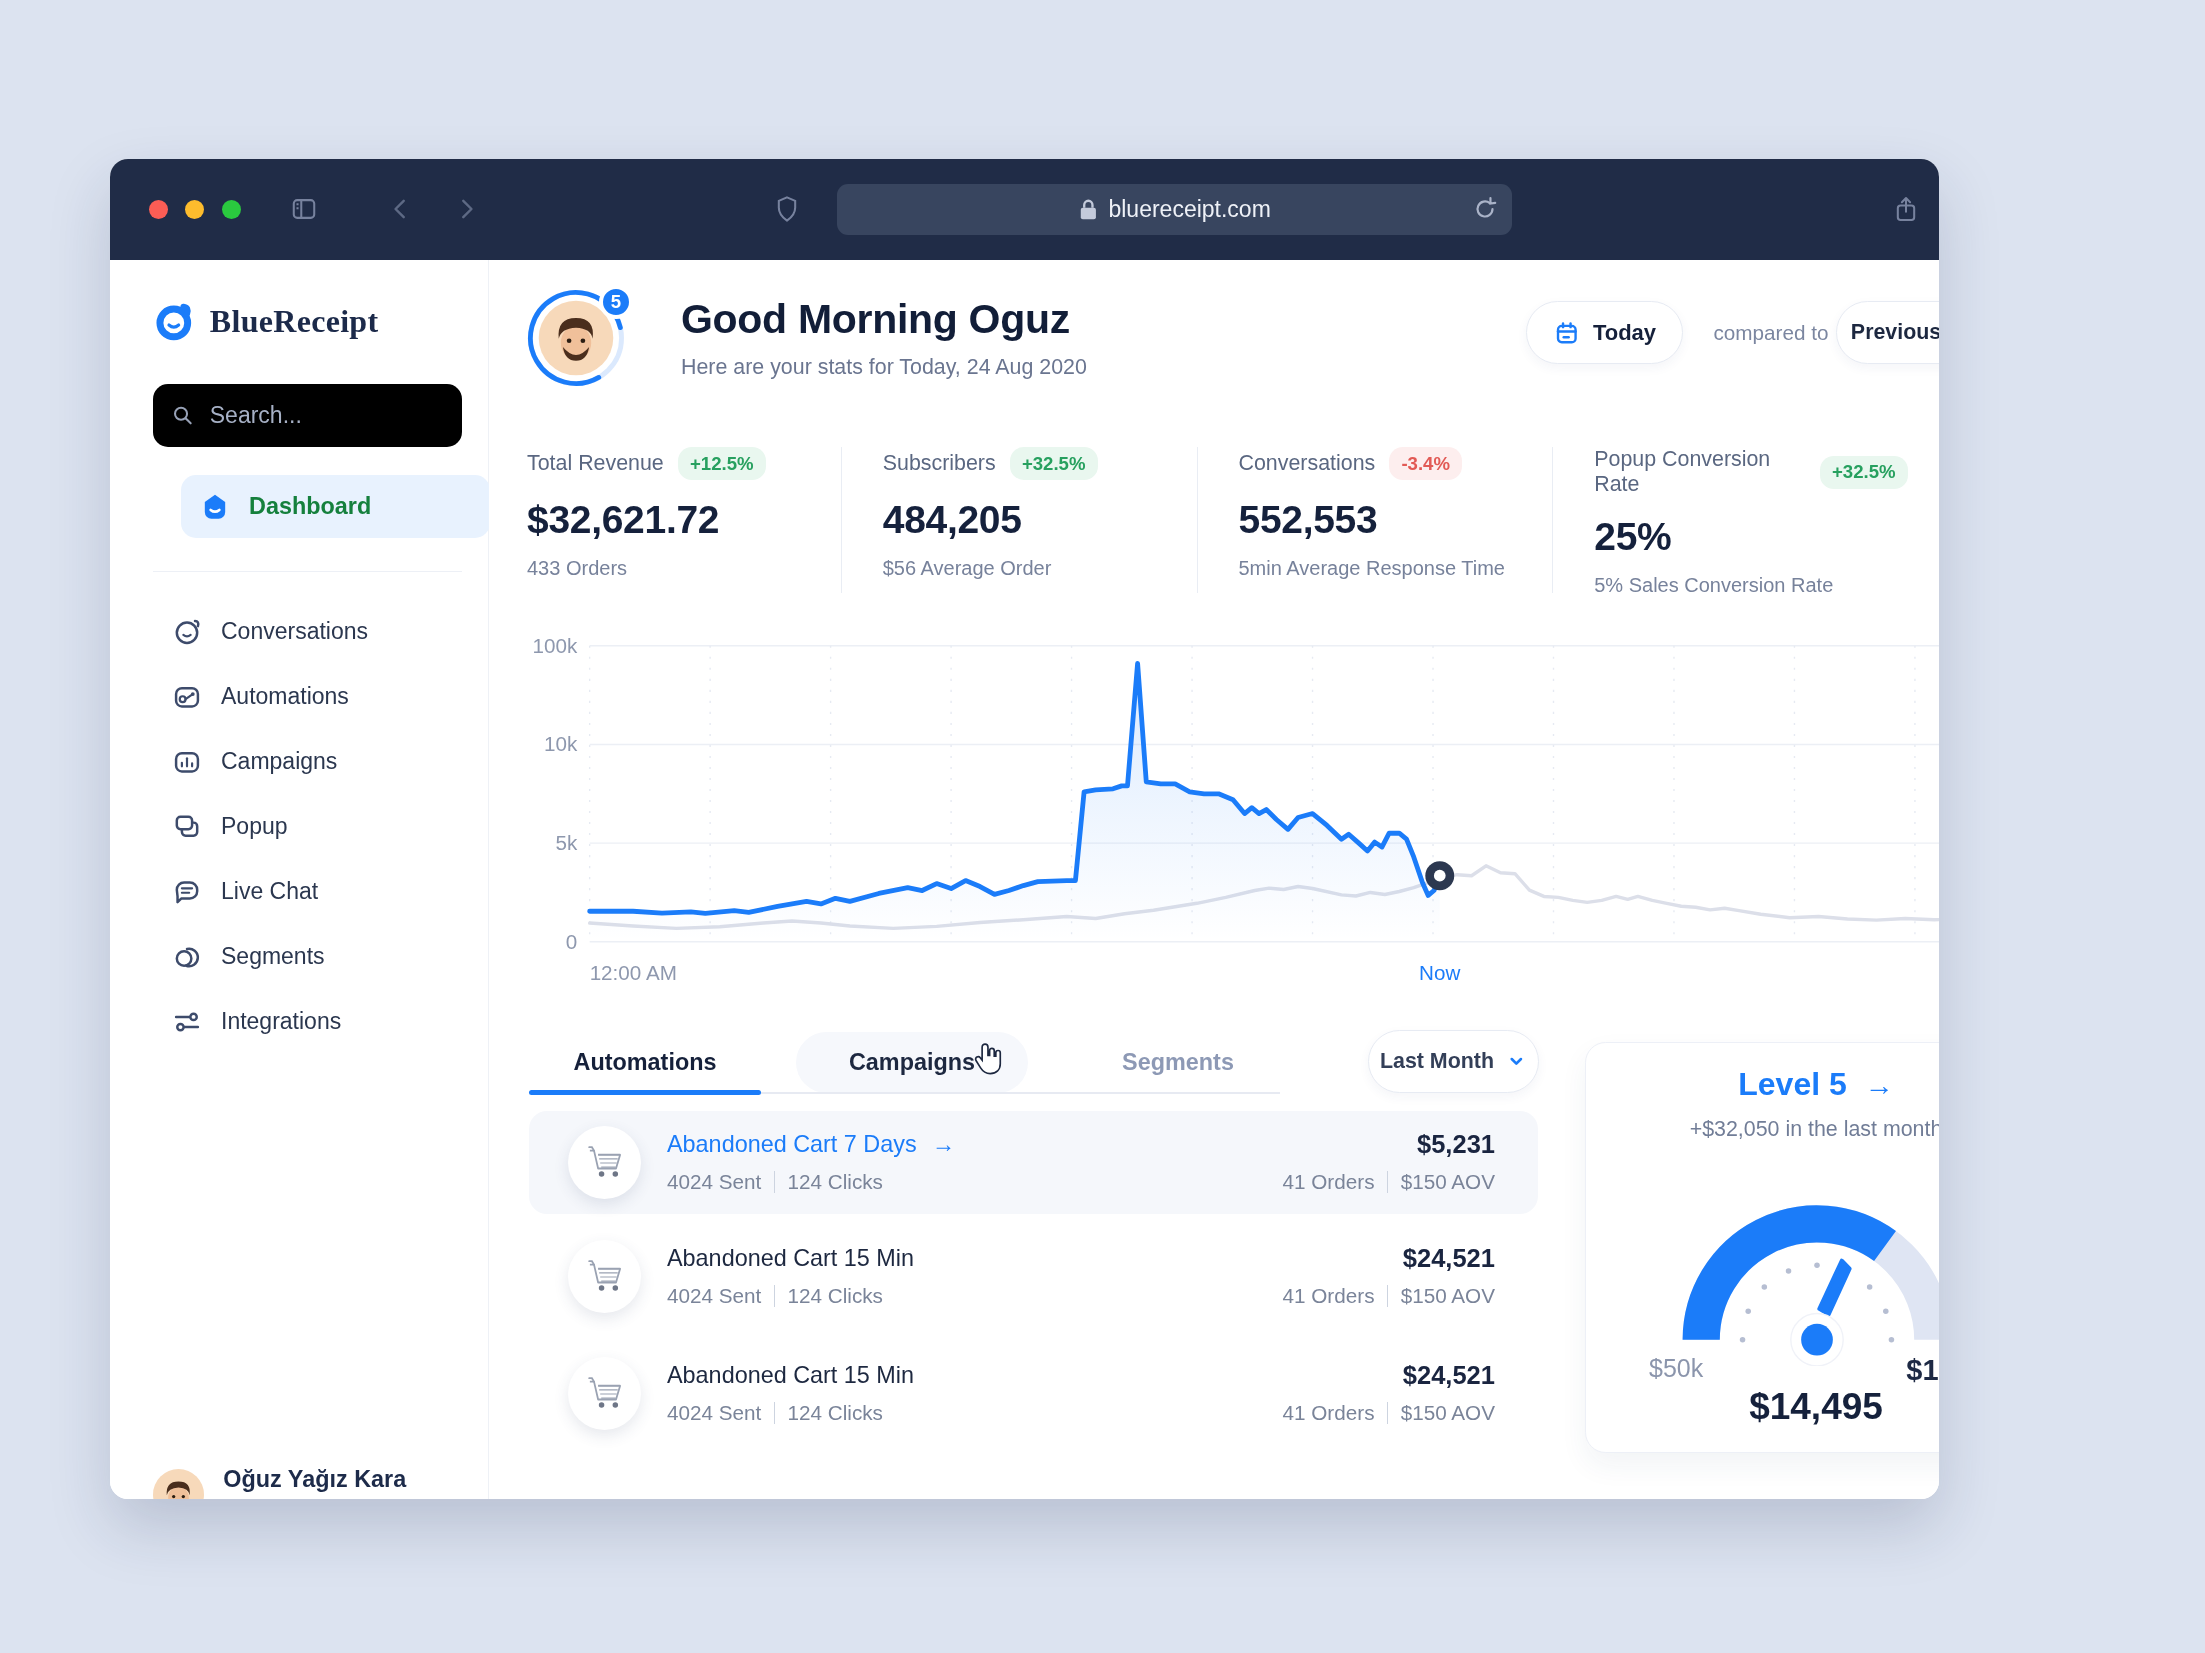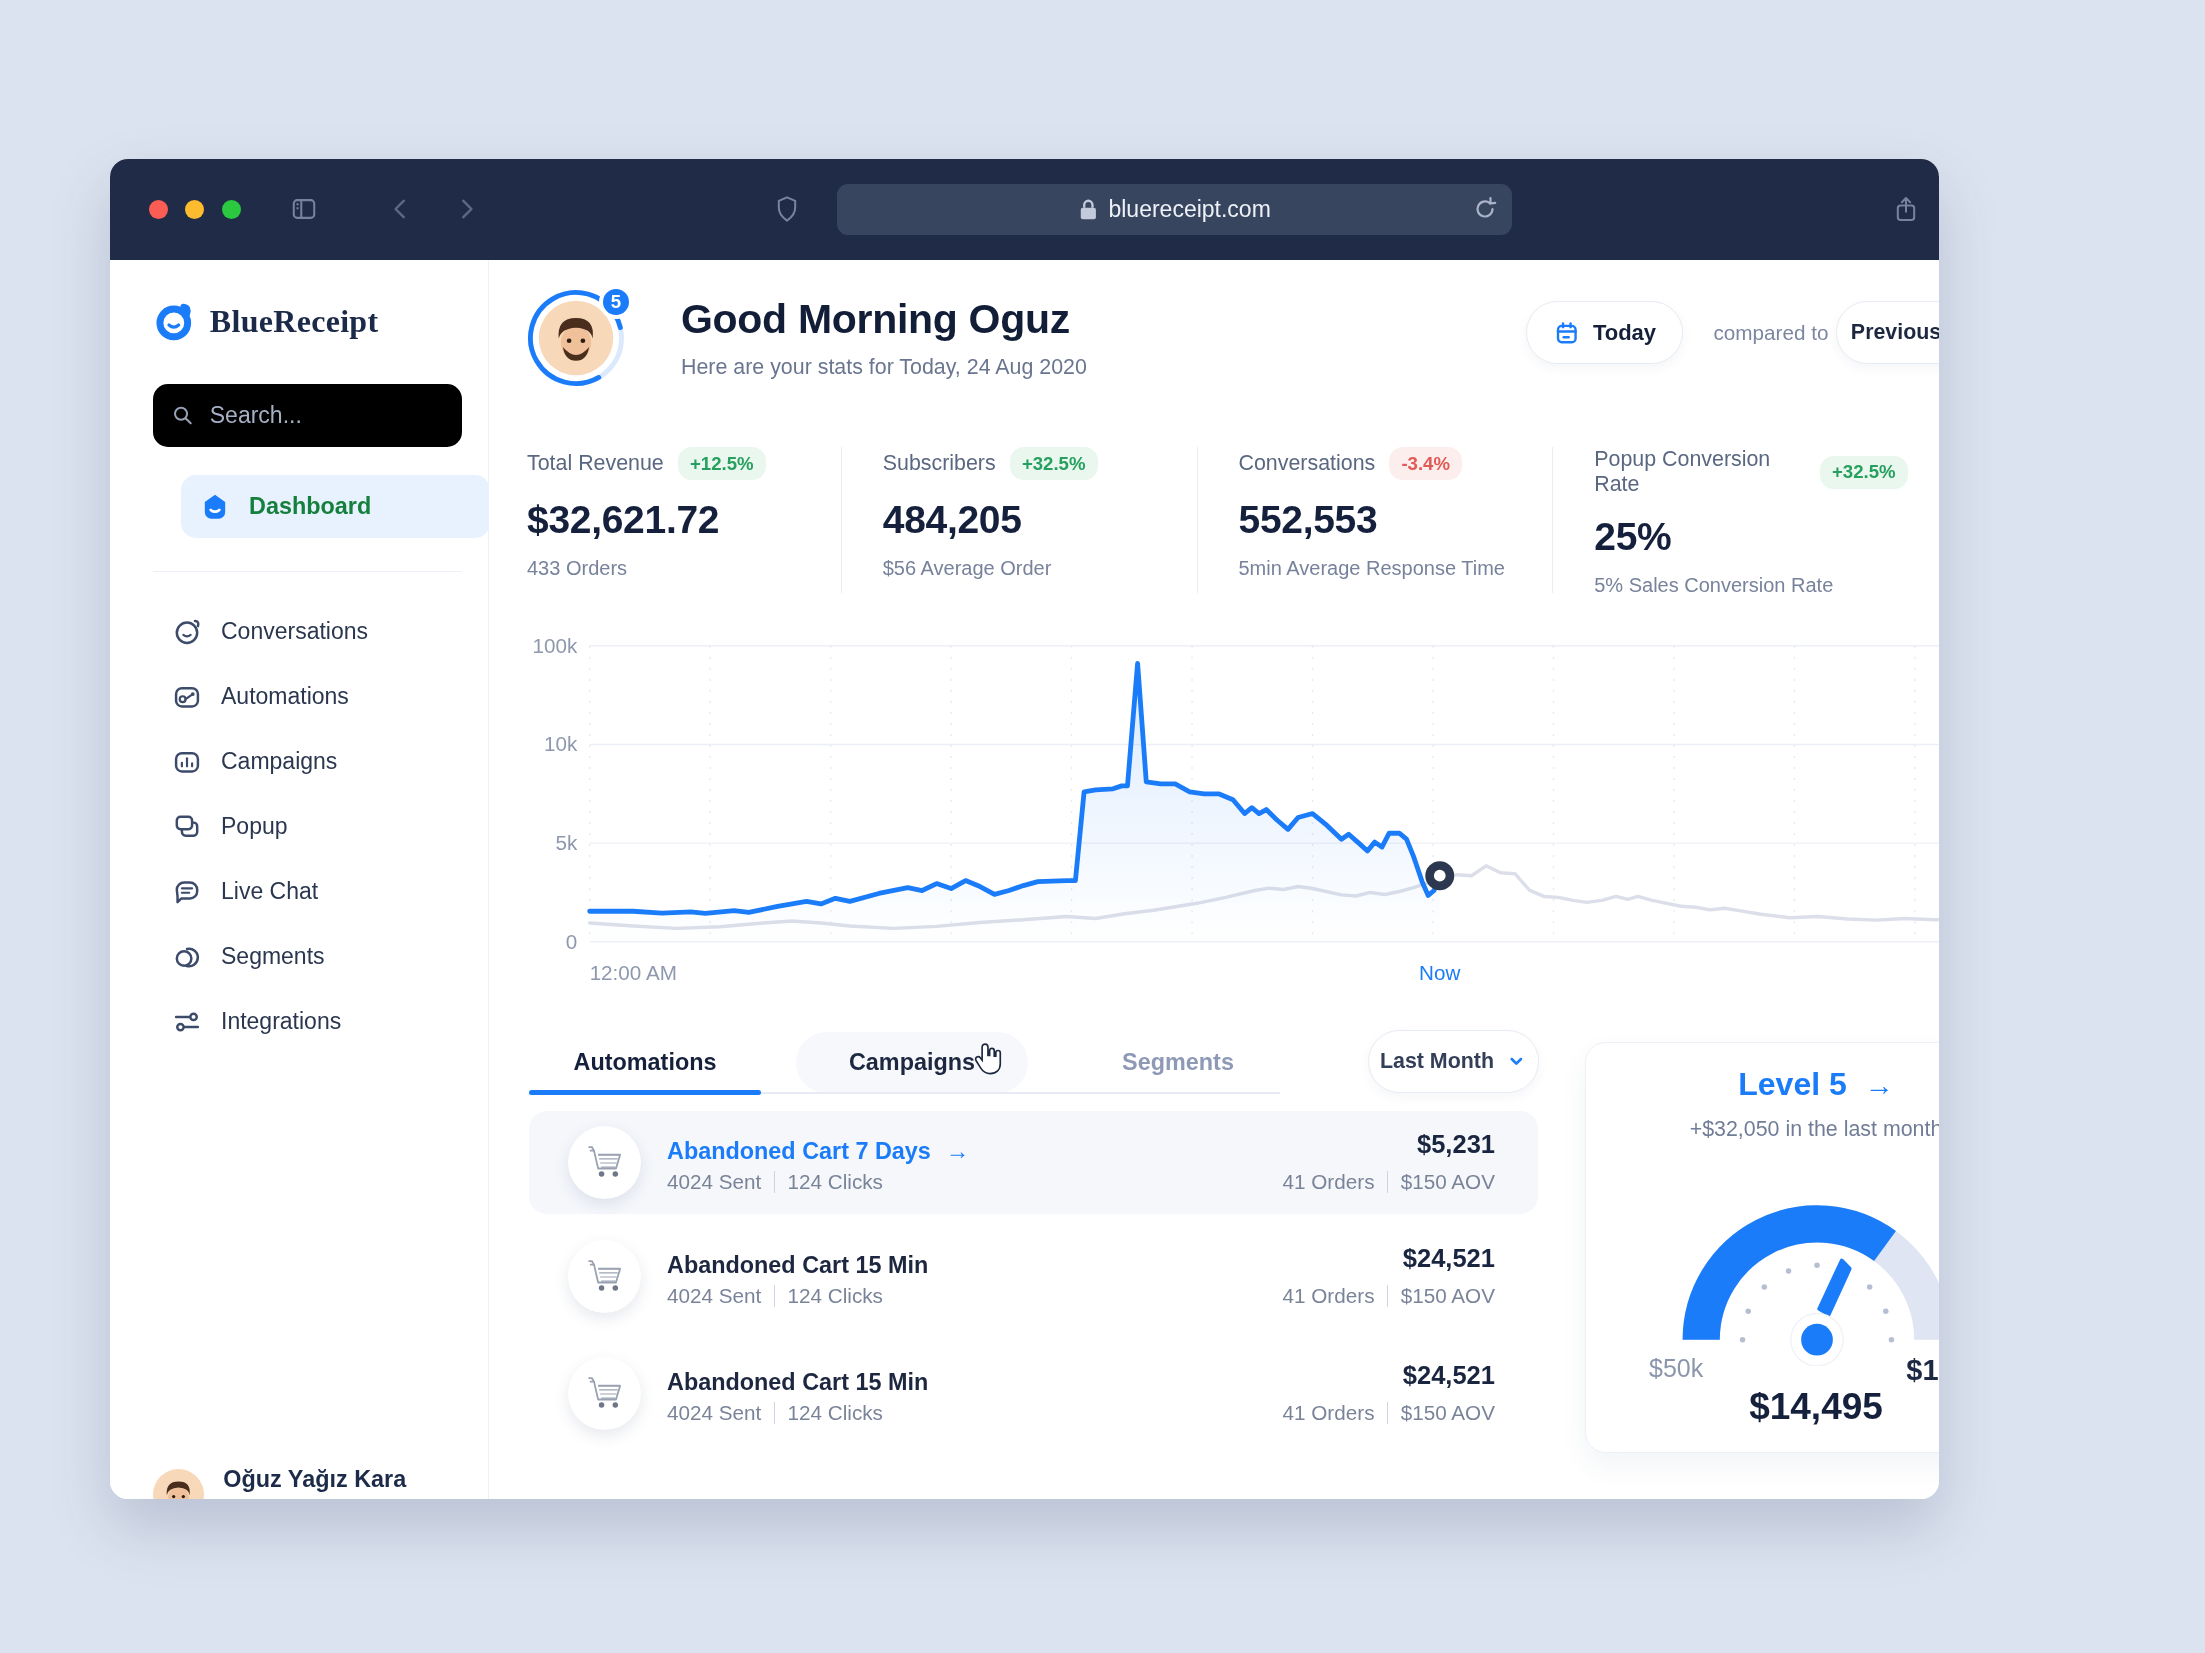--- a/index.html
+++ b/index.html
@@ -61,21 +61,21 @@
   .tab3{left:573px;color:#8d99b5;font-weight:600;}
   .tab-track{position:absolute;left:40px;top:832px;width:751px;height:2.1px;background:#e7eaf2;}
   .tab-bar{position:absolute;left:40px;top:830px;width:232px;height:4.8px;border-radius:2.8px;background:#1b7cf9;}
   .cursor{position:absolute;left:482px;top:783px;width:32px;height:36px;}
   .pill-filter{left:879px;top:770px;width:171px;font-size:21.4px;font-weight:600;color:#333f58;}
   
   .rows{position:absolute;left:40px;top:851px;width:1009px;}
   .row{position:absolute;left:0;width:1009px;height:103px;border-radius:18px;}
   .row.hl{background:#f5f7fb;}
   .row-icon{position:absolute;left:39px;top:15px;width:73px;height:73px;border-radius:50%;background:#fff;box-shadow:0 5.5px 15px rgba(50,65,110,.12);display:flex;align-items:center;justify-content:center;}
-  .row-title{position:absolute;left:138px;top:27px;font-size:23.4px;font-weight:700;color:#1d2840;}
+  .row-title{position:absolute;left:138px;top:20px;font-size:23.4px;font-weight:400;color:#1d2840;}
   .row-title.link{color:#1b7cf9;}
   .row-title .arr{margin-left:15px;}
   .row-sub{position:absolute;left:138px;top:59px;font-size:20.7px;color:#7a8499;display:flex;align-items:center;}
   .row-price{position:absolute;right:43px;top:19.3px;font-size:25.5px;font-weight:800;color:#1a2540;text-align:right;}
   .row-rsub{position:absolute;right:43px;top:59px;font-size:20.7px;color:#7a8499;display:flex;align-items:center;}
   .vsep{display:inline-block;width:1.4px;height:22px;background:#cdd4e0;margin:0 12.4px;}
   
   .level{position:absolute;left:1096px;top:782px;width:462px;height:411px;background:#fff;border:1.4px solid #edf0f7;border-radius:20.7px;box-shadow:0 12.4px 27.6px rgba(40,60,110,.06);}
   .lv-title{position:absolute;left:0;right:0;top:23.4px;text-align:center;font-size:32px;font-weight:800;color:#1b7cf9;}
   .lv-title .arr{font-weight:600;margin-left:18px;font-size:29px;}

